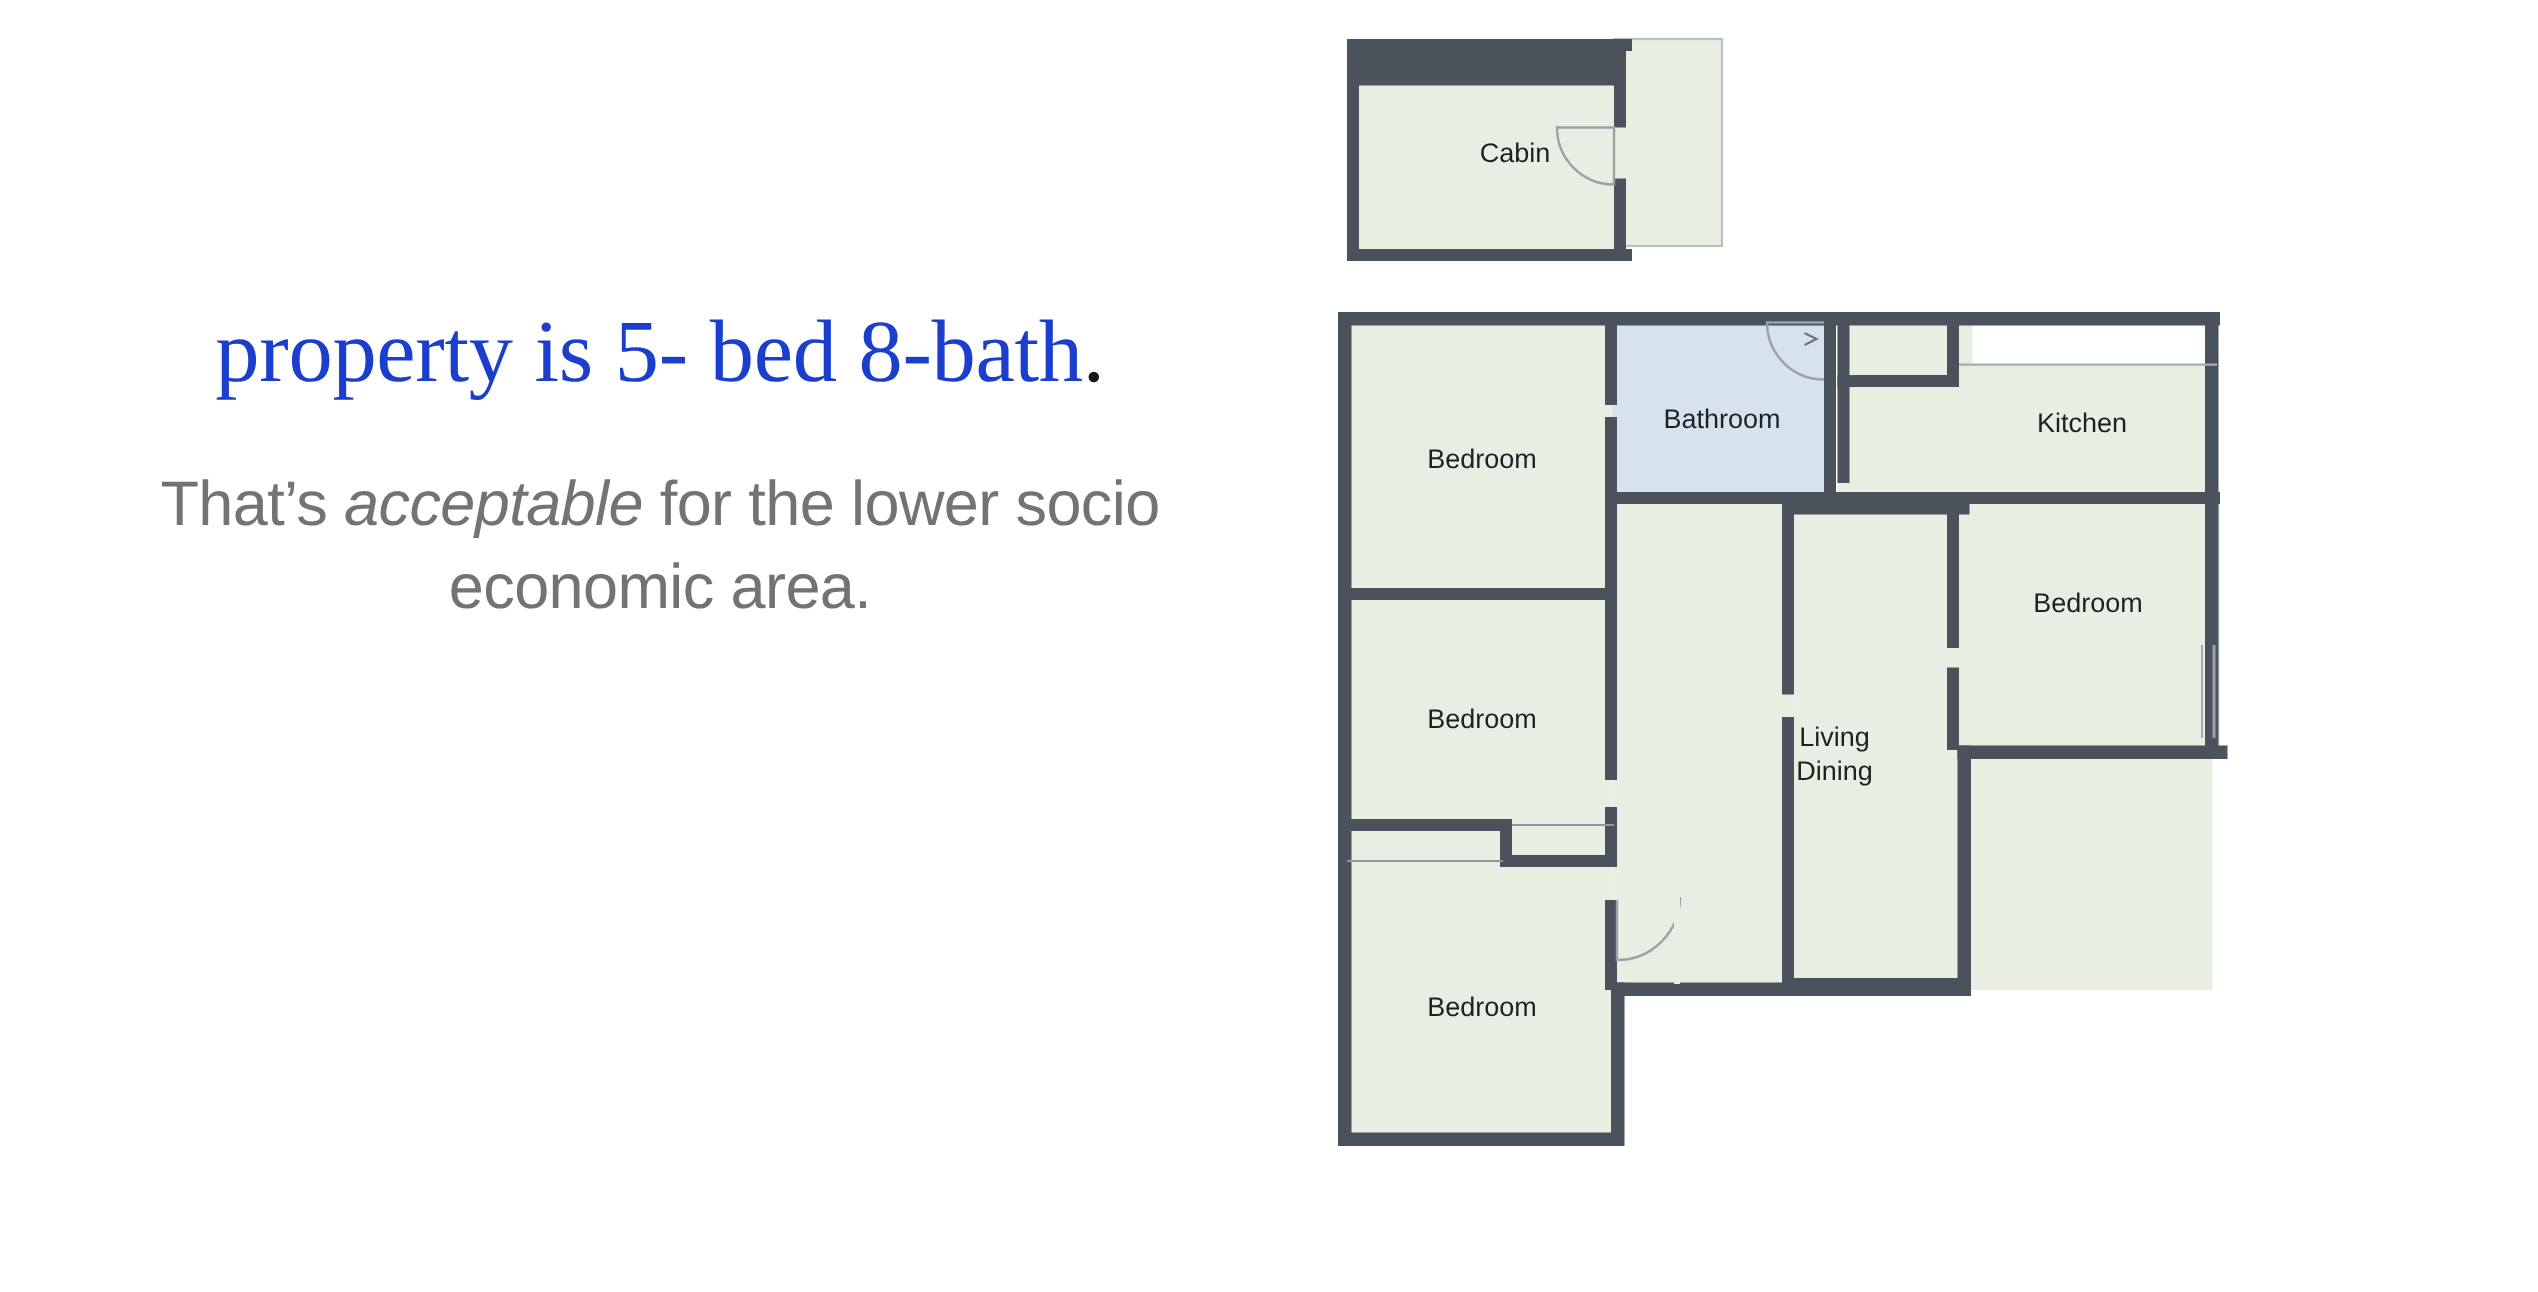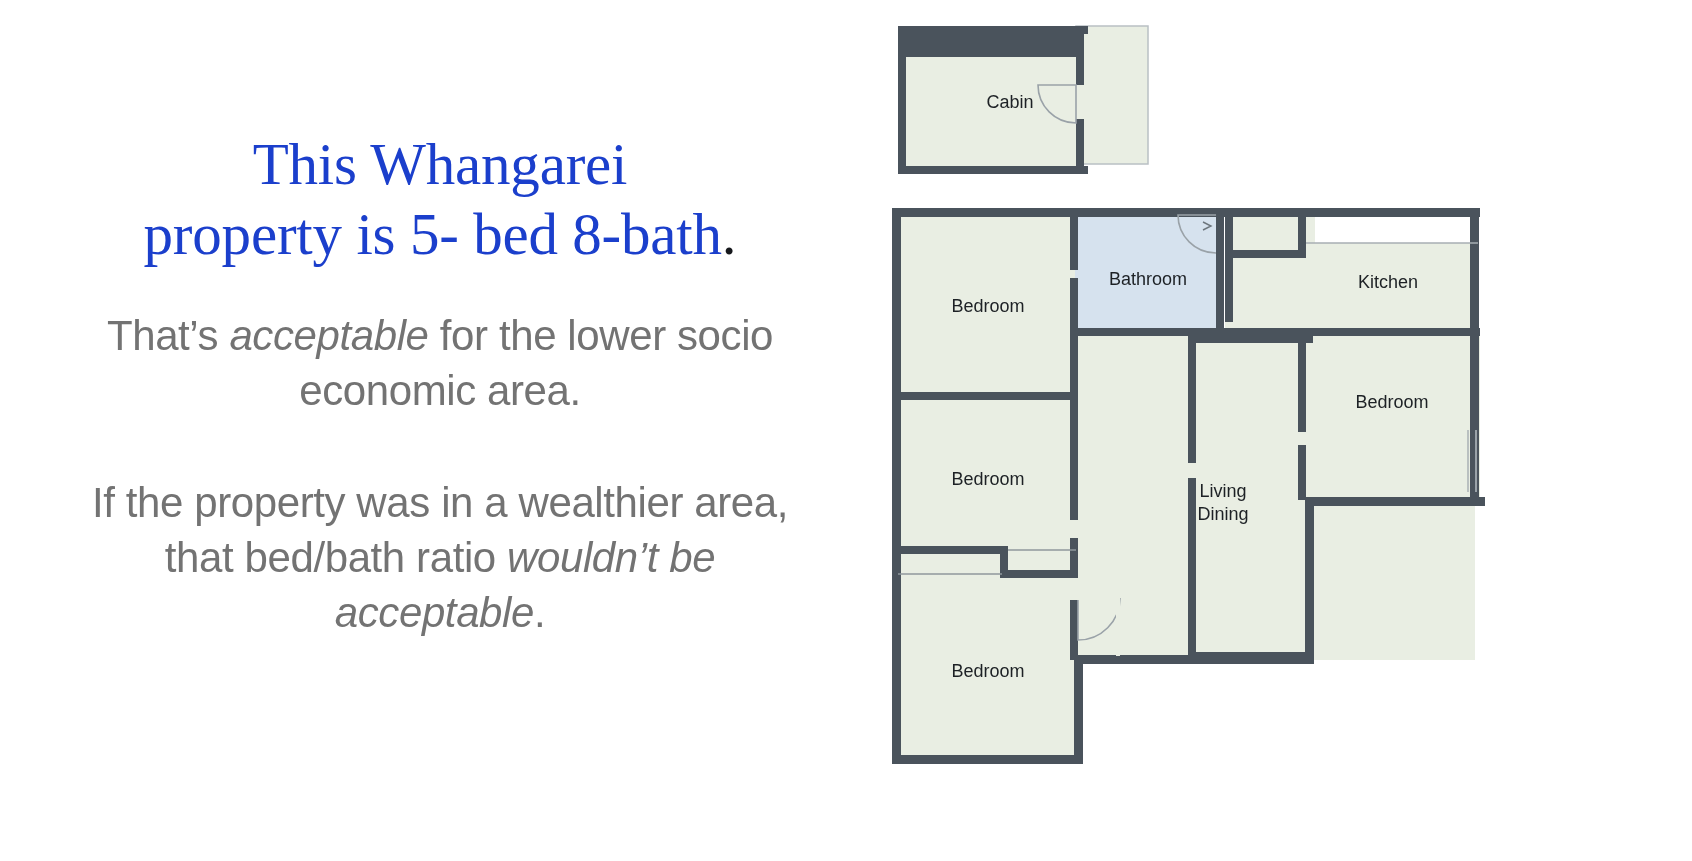--- a/index.html
+++ b/index.html
@@ -71,31 +71,28 @@
   #plan svg { display: block; }
 </style>
 </head>
 <body>
 
 <div id="slide">
 
   <div class="text-col">
 
     <h1 class="headline">
-      <span>This Whangarei</span><br>
+      <br>
       <span>property is 5- bed 8-bath</span><span class="period">.</span>
     </h1>
 
     <p class="body-block first">
       <span>That’s </span><em>acceptable</em><span> for the lower socio economic area.</span>
     </p>
 
-    <p class="body-block second">
-      <span>If the property was in a wealthier area, that bed/bath ratio </span><em>wouldn’t be acceptable</em><span>.</span>
-    </p>
 
   </div>
 
   <div id="plan">
     <svg width="812" height="861" viewBox="0 0 812 861" xmlns="http://www.w3.org/2000/svg">
 
       <g>
 
         <rect x="196" y="26" width="72" height="138" fill="#e9eee3" stroke="#b9c0c4" stroke-width="1.5"></rect>
 

